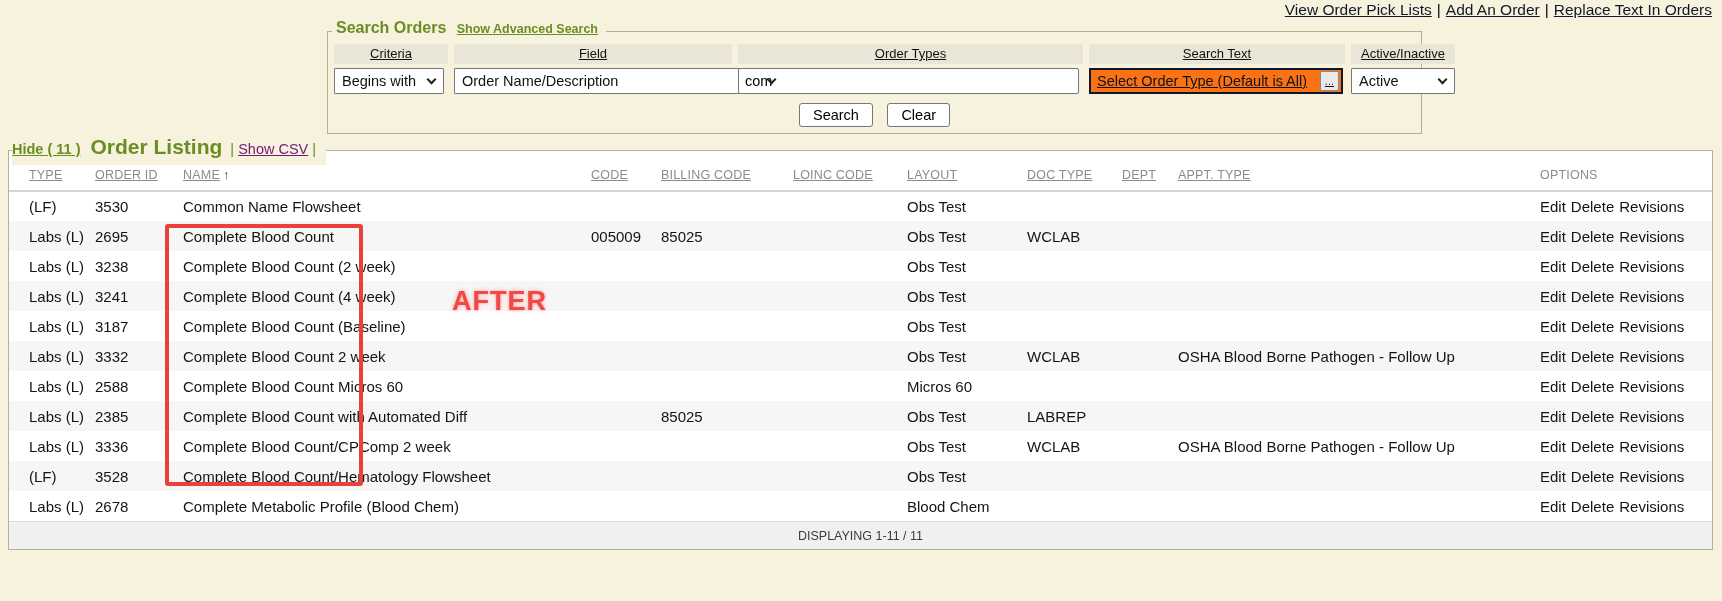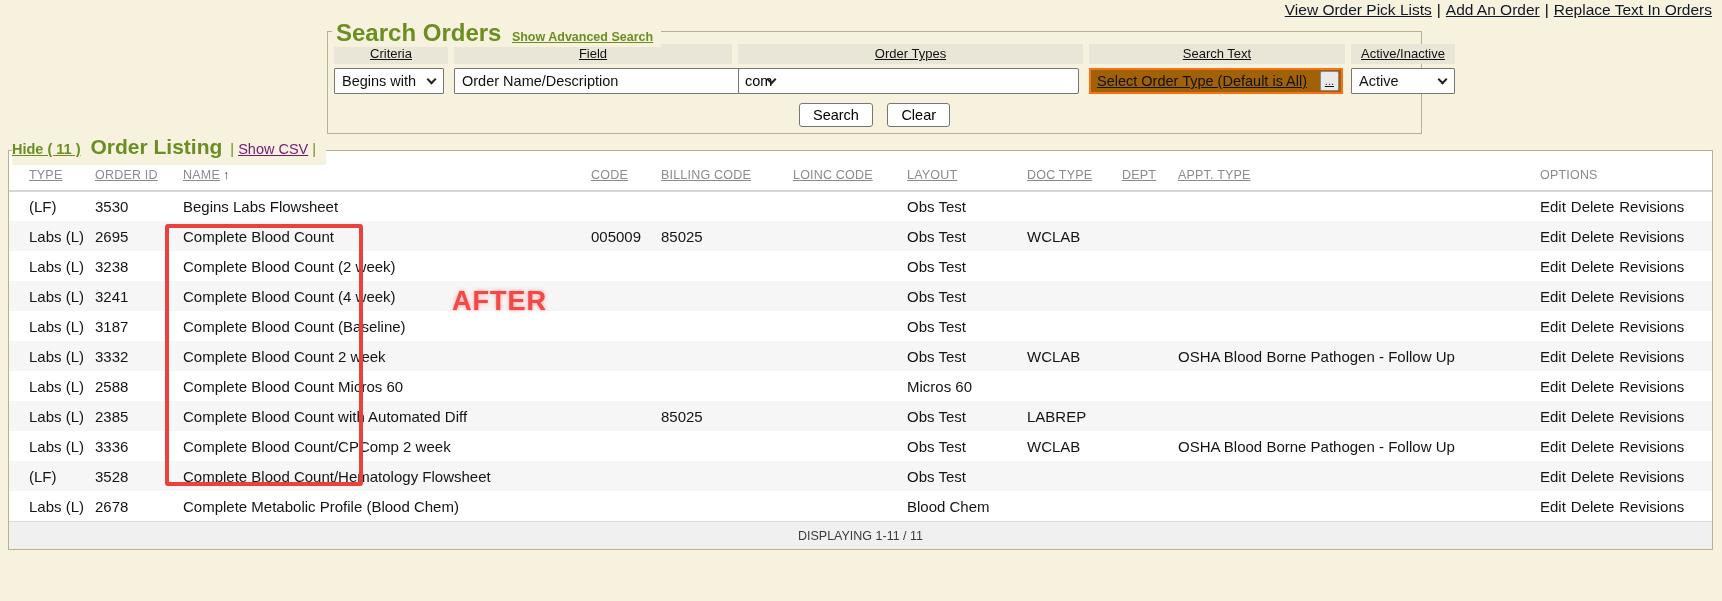--- a/index.html
+++ b/index.html
@@ -24,21 +24,21 @@
   .search-fs {
     position: absolute; left: 327px; top: 31px; width: 1095px;
     border: 1px solid #b7b095; background: #f7f2de;
     padding: 12px 6px 6px 6px;
   }
   .search-legend {
     position: absolute; top: -13px; left: 4px;
     background: #f7f2de; padding: 0 8px 0 4px; white-space: nowrap;
   }
   .search-legend .legend-title {
-    color: #6b8e23; font-size: 24px; font-weight: bold;
+    color: #6b8e23; font-size: 16px; font-weight: bold;
   }
   .search-legend a.adv {
     color: #6b8e23; font-size: 12.5px; font-weight: bold;
     text-decoration: underline; margin-left: 6px;
   }
   .search-grid {
     display: grid; grid-template-columns: 114px 278px 345px 256px 104px;
     column-gap: 6px;
     text-decoration: underline;
   }
@@ -56,21 +56,21 @@
     width: 7px; height: 7px; flex: none;
     border-right: 2px solid #222; border-bottom: 2px solid #222;
     transform: rotate(45deg); margin: -3px 1px 0 8px;
   }
   .inp {
     border: 1px solid #767676; border-radius: 2px; background: #fff;
     height: 26px; width: 341px; padding: 0 6px; font-size: 14.5px;
     font-family: "Liberation Sans", sans-serif;
   }
   .ot-box {
-    border: 2px solid #f97316; background: #a16207; height: 26px;
+    border: 2px solid #0f172a; background: #f97316; height: 26px;
     width: 254px; display: flex; align-items: center;
     justify-content: space-between; padding: 0 2px 0 6px; font-size: 14.5px;
     white-space: nowrap;
   }
   .dots-btn {
     border: 1px solid #8a8a8a; background: #e9e9e9; color: #333;
     font-size: 11px; height: 20px; padding: 0 4px; border-radius: 2px;
     line-height: 18px; flex: none; margin-left: 4px;
   }
   .btn-row { margin-top: 9px; text-align: center; }
@@ -222,21 +222,21 @@
         <th><span class="hlink">DOC TYPE</span></th>
         <th><span class="hlink">DEPT</span></th>
         <th><span class="hlink">APPT. TYPE</span></th>
         <th><span class="plain">OPTIONS</span></th>
       </tr>
     </thead>
     <tbody>
         <tr>
           <td>(LF)</td>
           <td>3530</td>
-          <td>Begins Labs Flowsheet</td>
+          <td>Common Name Flowsheet</td>
           <td></td>
           <td></td>
           <td></td>
           <td>Obs Test</td>
           <td></td>
           <td></td>
           <td></td>
           <td><a class="opt-link">Edit</a><a class="opt-link">Delete</a><a class="opt-link">Revisions</a></td>
         </tr>
         <tr class="alt">

